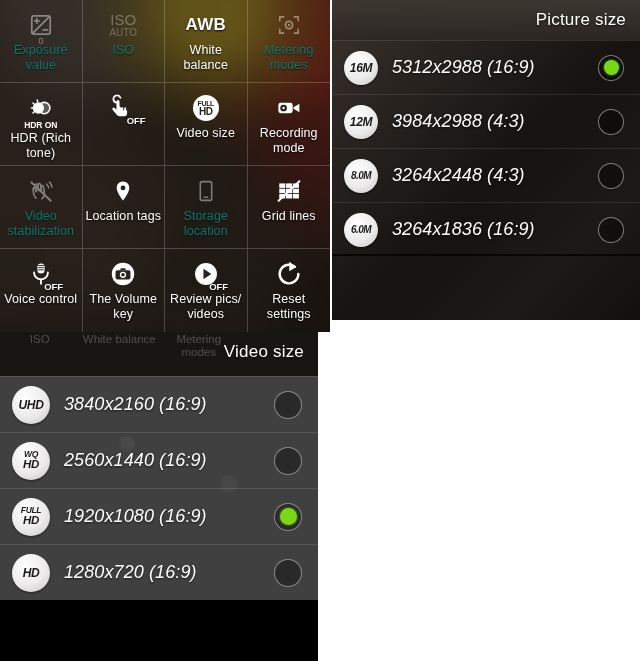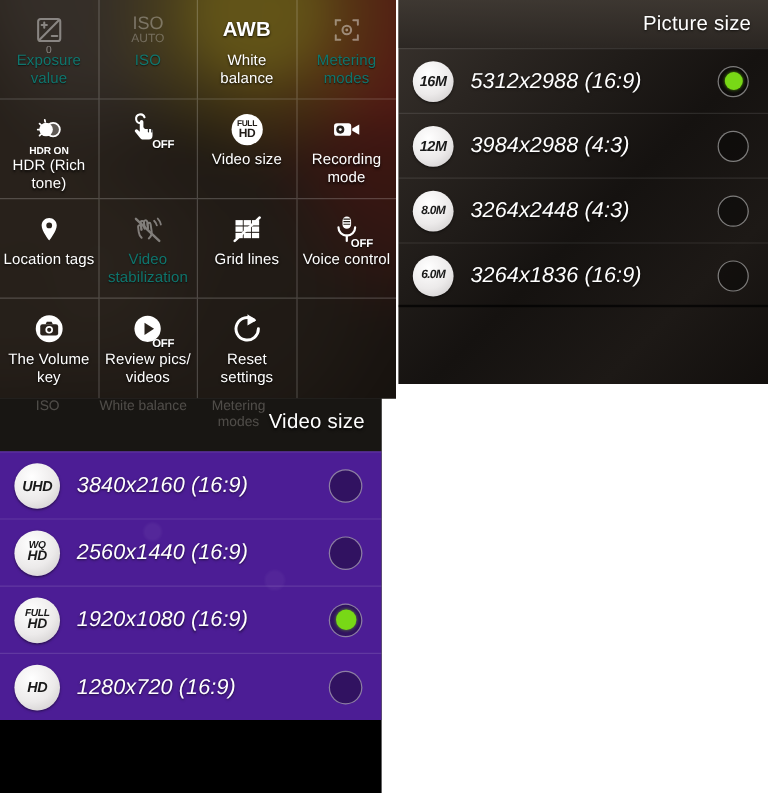--- a/index.html
+++ b/index.html
@@ -164,21 +164,21 @@
     grid-template-columns: repeat(4, 1fr);
     font-size: 11.5px; color: #cfcac4; line-height: 13px;
     text-align: center;
     pointer-events: none;
   }
   .vs-ghost > div { padding-top: 1px; }
   #video-size-panel .opt-row { height: 56px; border-top-color: rgba(255,255,255,0.12); }
   #video-size-panel .opt-badge { width: 38px; height: 38px; margin-left: 12px; }
   #video-size-panel .opt-radio { width: 28px; height: 28px; }
   #video-size-panel .opt-radio .dot { width: 17px; height: 17px; }
-  #video-size-panel .vs-list { position: relative; background:#4c1d95; }
+  #video-size-panel .vs-list { position: relative; background:#404040; }
   
   .vs-bleed {
     position: absolute; inset: 0; opacity: 0.13; pointer-events: none;
     background:
       radial-gradient(circle at 10% 14%, rgba(255,255,255,0.5) 0 5px, rgba(0,0,0,0) 7px),
       radial-gradient(circle at 40% 30%, rgba(255,255,255,0.35) 0 6px, rgba(0,0,0,0) 9px),
       radial-gradient(circle at 72% 48%, rgba(255,255,255,0.30) 0 7px, rgba(0,0,0,0) 10px);
   }
 </style>
 </head>
@@ -260,42 +260,51 @@
         <div class="gcell hl">
           <div class="gicon">
             <svg width="30" height="26" viewBox="0 0 24 24" fill="none" xmlns="http://www.w3.org/2000/svg">
               <rect x="2.2" y="7.2" width="13.2" height="9.6" rx="2.2" fill="#ffffff"></rect>
               <path d="M16.2 11.2 21.6 8v8l-5.4-3.2z" fill="#ffffff"></path>
               <circle cx="7" cy="12" r="3.1" fill="#241f1b"></circle>
               <circle cx="7" cy="12" r="1.1" fill="#ffffff"></circle>
             </svg>
           </div>
           <div class="glabel">Recording mode</div>
-        </div>
-        <div class="gcell hl">
-          <div class="gicon">
-            <svg width="24" height="28" viewBox="0 0 24 24" fill="none" xmlns="http://www.w3.org/2000/svg">
-              <path d="M12 2.6c-3.5 0-6.3 2.8-6.3 6.3 0 4.6 6.3 12.5 6.3 12.5s6.3-7.9 6.3-12.5c0-3.5-2.8-6.3-6.3-6.3z" fill="#ffffff"></path>
-              <circle cx="12" cy="8.9" r="2.4" fill="#2a231d"></circle>
-            </svg>
-          </div>
-          <div class="glabel">Location tags</div>
         </div>
         <div class="gcell dim">
           <div class="gicon">
             <svg width="28" height="26" viewBox="0 0 24 24" fill="none" xmlns="http://www.w3.org/2000/svg">
               <path d="M7.4 18.6c-1.2-1.2-2-2.6-2.2-4.3l-.5-4.1c-.1-.8.5-1.4 1.2-1.3.6.1 1 .6 1.1 1.2l.3 2.2" stroke="#ffffff" stroke-width="1.5" stroke-linecap="round"></path>
               <path d="M7.3 12.5 6.6 7.2c-.1-.8.4-1.4 1.1-1.5.7-.1 1.3.4 1.4 1.1l.6 4.6" stroke="#ffffff" stroke-width="1.5" stroke-linecap="round"></path>
               <path d="M9.7 11.4 9.2 6.6c-.1-.7.4-1.3 1.1-1.4.7-.1 1.3.4 1.4 1.1l.6 5" stroke="#ffffff" stroke-width="1.5" stroke-linecap="round"></path>
               <path d="M12.3 11.5 12 8.4c-.1-.7.4-1.2 1-1.3.7-.1 1.2.4 1.3 1l.8 5.4c.3 2.3-.6 4.3-2.2 5.6" stroke="#ffffff" stroke-width="1.5" stroke-linecap="round"></path>
               <path d="M17 5.5c1.1 1 1.8 2.2 2.1 3.6M19.8 3.8c1.3 1.3 2.1 2.8 2.4 4.6" stroke="#ffffff" stroke-width="1.4" stroke-linecap="round"></path>
               <path d="M3 4 21 21" stroke="#ffffff" stroke-width="1.8" stroke-linecap="round"></path>
             </svg>
           </div>
           <div class="glabel">Video stabilization</div>
+        </div>
+        <div class="gcell hl">
+          <div class="gicon">
+            <svg width="24" height="28" viewBox="0 0 24 24" fill="none" xmlns="http://www.w3.org/2000/svg">
+              <path d="M12 2.6c-3.5 0-6.3 2.8-6.3 6.3 0 4.6 6.3 12.5 6.3 12.5s6.3-7.9 6.3-12.5c0-3.5-2.8-6.3-6.3-6.3z" fill="#ffffff"></path>
+              <circle cx="12" cy="8.9" r="2.4" fill="#2a231d"></circle>
+            </svg>
+          </div>
+          <div class="glabel">Location tags</div>
+        </div>
+        <div class="gcell dim">
+          <div class="gicon">
+            <svg width="24" height="28" viewBox="0 0 24 24" fill="none" xmlns="http://www.w3.org/2000/svg">
+              <rect x="6.3" y="2.6" width="11.4" height="18.8" rx="2" stroke="#ffffff" stroke-width="1.6"></rect>
+              <path d="M10.3 18.3h3.4" stroke="#ffffff" stroke-width="1.5" stroke-linecap="round"></path>
+            </svg>
+          </div>
+          <div class="glabel">Storage location</div>
         </div>
         <div class="gcell hl">
           <div class="gicon">
             <svg width="28" height="26" viewBox="0 0 24 24" fill="none" xmlns="http://www.w3.org/2000/svg">
               <rect x="3" y="5" width="5.6" height="4.1" fill="#ffffff"></rect>
               <rect x="9.3" y="5" width="5.6" height="4.1" fill="#ffffff"></rect>
               <rect x="15.6" y="5" width="5.6" height="4.1" fill="#ffffff"></rect>
               <rect x="3" y="9.9" width="5.6" height="4.1" fill="#ffffff"></rect>
               <rect x="9.3" y="9.9" width="5.6" height="4.1" fill="#ffffff"></rect>
               <rect x="15.6" y="9.9" width="5.6" height="4.1" fill="#ffffff"></rect>

